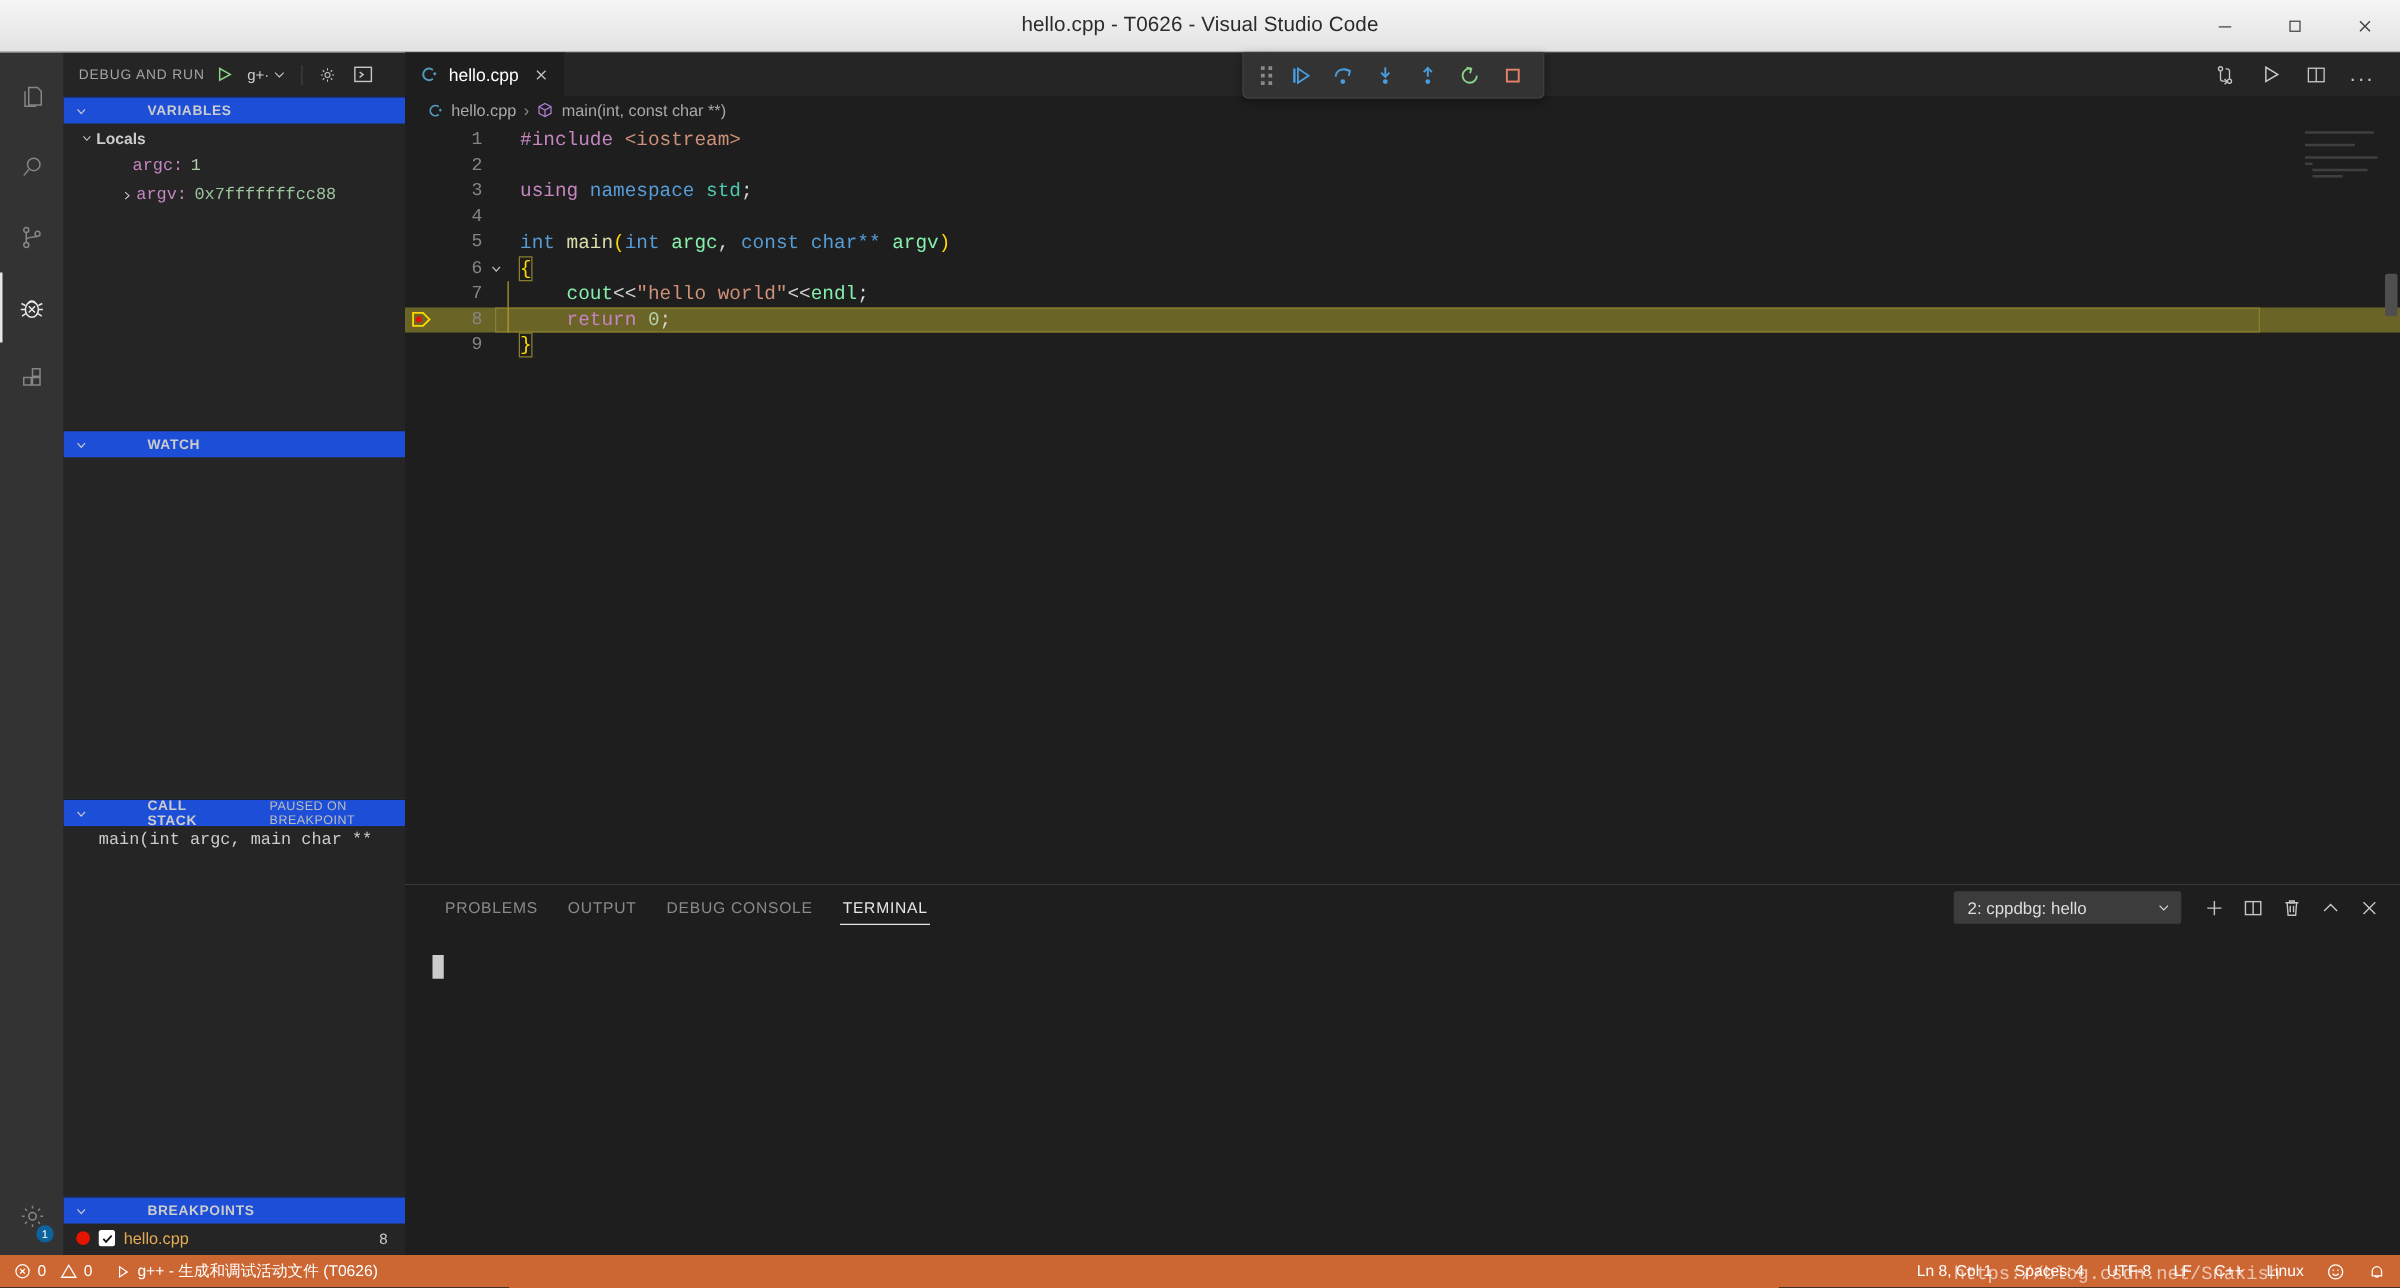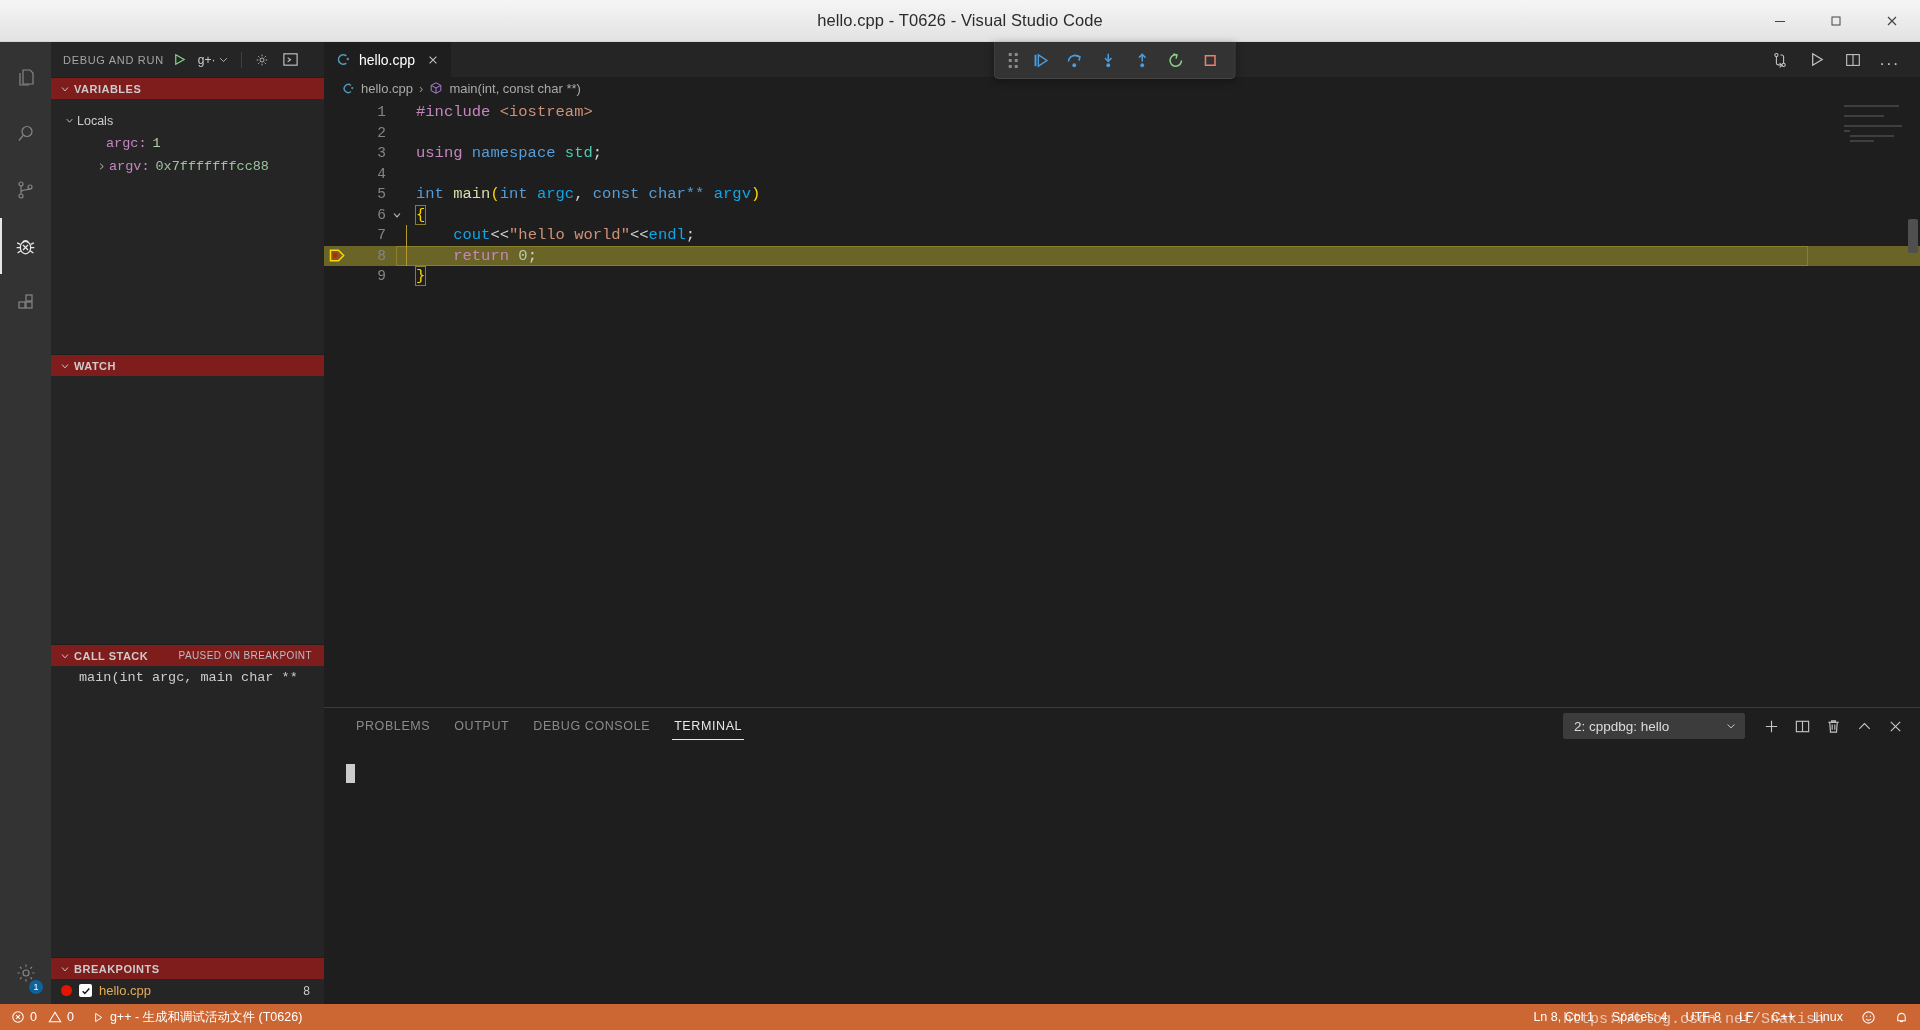--- a/index.html
+++ b/index.html
@@ -85,39 +85,40 @@
   .dbg-start { color: #89d185; display: flex; align-items: center; padding: 0 2px; }
   .dbg-config {
     display: flex; align-items: center; gap: 3px; font-size: 12px;
     color: #cccccc; text-transform: none; letter-spacing: 0;
     padding: 2px 3px;
   }
   .sb-icon-btn { color: #c5c5c5; display: flex; align-items: center; padding: 0 3px; }
   .sb-sep { width: 1px; height: 16px; background: #3f3f3f; margin: 0 3px; }
 
   .sec-header {
-    height: 22px; flex: 0 0 22px; background: #7f1d1d;
+    height: 22px; flex: 0 0 22px; background: #1d4ed8;
     display: flex; align-items: center; padding-left: 8px;
     font-size: 11px; font-weight: bold; letter-spacing: .5px; color: #cccccc;
     border-top: 1px solid #1e1e1e;
+    gap: 44px;
   }
   .sec-header .chev { margin-right: 3px; display: flex; }
   .sec-sub {
     font-weight: normal; font-size: 10px; color: #bdbdbd;
     margin-left: auto; margin-right: 12px; letter-spacing: .4px;
   }
   .sec-body { overflow: hidden; background: #252526; }
 
   .tree-row {
     height: 23px; display: flex; align-items: center;
     font-size: 13.5px; font-family: "Liberation Mono", monospace; color: #cccccc;
     white-space: nowrap;
   }
   .tree-row.bold-sans {
-    font-family: "Liberation Sans", sans-serif; font-weight: normal; font-size: 12.5px; margin-top: 10px;
+    font-family: "Liberation Sans", sans-serif; font-weight: bold; font-size: 12.5px;
   }
   .tw-chev { width: 16px; display: flex; align-items: center; justify-content: center; color: #ccc; }
   .var-name { color: #c586c0; }
   .var-val { color: #9cc49c; }
   .var-val-num { color: #b5cea8; }
 
   
   .flex-fill { flex: 1 1 auto; background: #252526; min-height: 0; }
 
   .bp-row { height: 23px; display: flex; align-items: center; padding-left: 10px; gap: 7px; font-size: 13px; }
@@ -218,21 +219,21 @@
   .indent-guide {
     position: absolute; left: 82px; top: 0; bottom: 0; width: 1px; background: #b59a2a;
   }
 
   
   .t-pre { color: #c586c0; }
   .t-str { color: #ce9178; }
   .t-kw  { color: #569cd6; }
   .t-kw2 { color: #c586c0; }
   .t-fn  { color: #dcdcaa; }
-  .t-var { color: #0ea5e9; }
+  .t-var { color: #86efac; }
   .t-num { color: #b5cea8; }
   .t-punc{ color: #d4d4d4; }
   .t-ns  { color: #4ec9b0; }
   .t-brace-y { color: #ffd700; }
 
   .minimap {
     position: absolute; right: 14px; top: 6px; width: 62px; height: 46px; opacity: .55;
   }
   .mm-line { height: 2px; background: #5a5a5a; margin-bottom: 3px; }
   .scroll-thumb {

